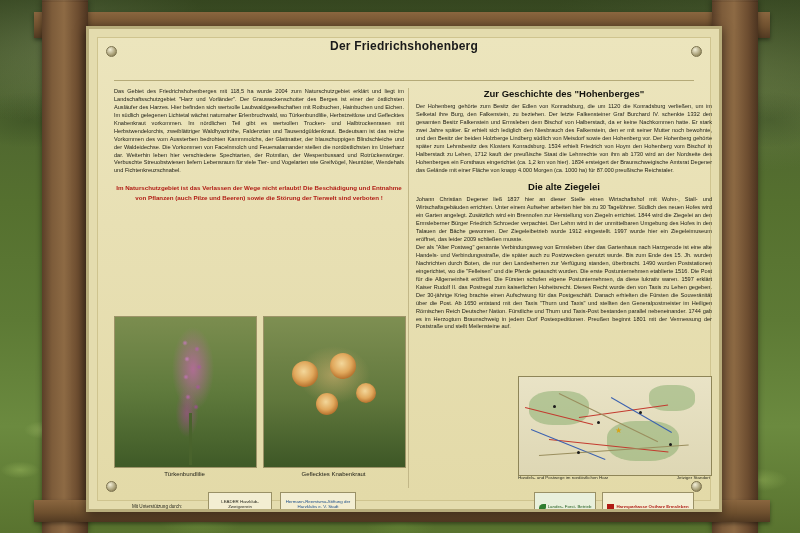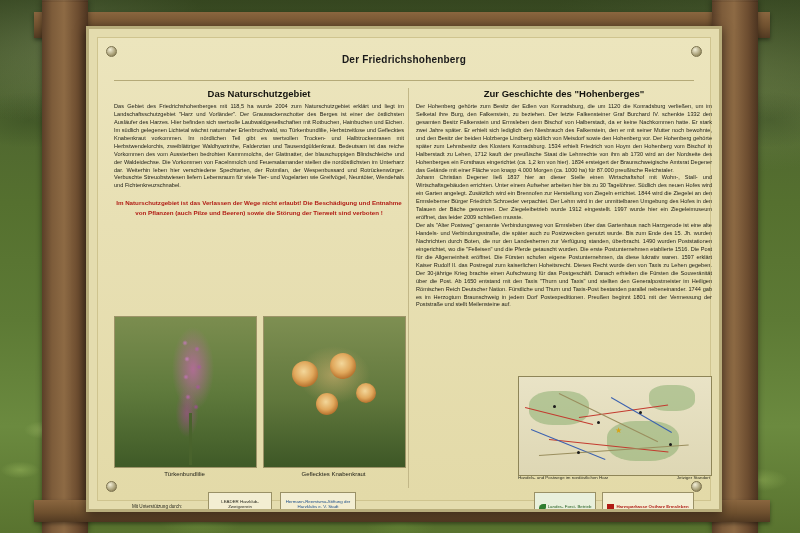--- a/index.html
+++ b/index.html
@@ -96,23 +96,23 @@
     background: radial-gradient(circle at 35% 30%, #f2eed6, #9d9368 70%, #6e6744);
     border: 1px solid #7d7450;
   }
   .screw.s1 { left: 8px; top: 8px; }
   .screw.s2 { right: 8px; top: 8px; }
   .screw.s3 { left: 8px; bottom: 8px; }
   .screw.s4 { right: 8px; bottom: 8px; }
 
   .board-title {
     position: absolute;
-    left: 0; right: 0; top: 16px;
-    text-align: center;
-    font-size: 10px;
+    left: 0; right: 0; top: 1px;
+    text-align: center;
+    font-size: 12px;
     font-weight: bold;
     color: #1a1a1a;
     letter-spacing: .2px;
   }
   .title-rule {
     position: absolute;
     left: 16px; right: 16px; top: 42px;
     height: 1px;
     background: #b5aa78;
   }
@@ -346,21 +346,20 @@
       <div class="screw s2"></div>
       <div class="screw s3"></div>
       <div class="screw s4"></div>
 
       <div class="board-title">Der Friedrichshohenberg</div>
       <div class="title-rule"></div>
 
       <div class="col-divider"></div>
 
       <div class="col col-left">
-        <div class="sec-head">Das Naturschutzgebiet</div>
         <p class="body-text">Das Gebiet des Friedrichshohenberges mit 118,5 ha wurde 2004 zum Naturschutzgebiet erklärt und liegt im Landschaftsschutzgebiet "Harz und Vorländer". Der Grauwackenschotter des Berges ist einer der östlichsten Ausläufer des Harzes. Hier befinden sich wertvolle Laubwaldgesellschaften mit Rotbuchen, Hainbuchen und Eichen. Im südlich gelegenen Lichtetal wächst naturnaher Erlenbruchwald, wo Türkenbundlilie, Herbstzeitlose und Geflecktes Knabenkraut vorkommen. Im nördlichen Teil gibt es wertvollen Trocken- und Halbtrockenrasen mit Herbstwendelorchis, zweiblättriger Waldhyazinthe, Faldenzian und Tausendgüldenkraut. Bedeutsam ist das reiche Vorkommen des vom Aussterben bedrohten Kammmolchs, der Glattnatter, der blauschuppigen Blindschleiche und der Waldeidechse. Die Vorkommen von Facelnmolch und Feuersalamander stellen die nordöstlichsten im Unterharz dar. Weiterhin leben hier verschiedene Spechtarten, der Rotmilan, der Wespenbussard und Rotrückenwürger. Verbuschte Streuobstwiesen liefern Lebensraum für viele Tier- und Vogelarten wie Greifvögel, Neuntöter, Wendehals und Fichtenkreuzschnabel.</p>
         <div class="warn">Im Naturschutzgebiet ist das Verlassen der Wege nicht erlaubt! Die Beschädigung und Entnahme von Pflanzen (auch Pilze und Beeren) sowie die Störung der Tierwelt sind verboten !</div>
       </div>
 
       <div class="photos">
         <div class="photo-box">
           <div class="photo ph-orchid">
             <div class="spike"></div>
             <div class="stem"></div>
           </div>
@@ -373,20 +372,21 @@
             <div class="bloom b3"></div>
             <div class="bloom b4"></div>
           </div>
           <div class="photo-caption">Geflecktes Knabenkraut</div>
         </div>
       </div>
 
       <div class="col col-right">
         <div class="sec-head">Zur Geschichte des "Hohenberges"</div>
         <p class="body-text">Der Hohenberg gehörte zum Besitz der Edlen von Konradsburg, die um 1120 die Konradsburg verließen, um im Selketal ihre Burg, den Falkenstein, zu beziehen. Der letzte Falkensteiner Graf Burchard IV. schenkte 1332 den gesamten Besitz Falkenstein und Ermsleben dem Bischof von Halberstadt, da er keine Nachkommen hatte. Er stark zwei Jahre später. Er erhielt sich lediglich den Niesbrauch des Falkenstein, den er mit seiner Mutter noch bewohnte, und den Besitz der beiden Holzberge Lindberg südlich von Meisdorf sowie den Hohenberg vor. Der Hohenberg gehörte später zum Lehnsbesitz des Klosters Konradsburg. 1534 erhielt Friedrich von Hoym den Hohenberg vom Bischof in Halberstadt zu Lehen, 1712 kauft der preußische Staat die Lehnrechte von ihm ab 1730 wird an der Nordseite des Hohenberges ein Forsthaus eingerichtet (ca. 1,2 km von hier). 1834 ersteigert der Braunschweigische Amtsrat Degener das Gelände mit einer Fläche von knapp 4.000 Morgen (ca. 1000 ha) für 87.000 preußische Reichstaler.</p>
+        <div class="sec-head sub">Die alte Ziegelei</div>
         <p class="body-text">Johann Christian Degener ließ 1837 hier an dieser Stelle einen Wirtschaftshof mit Wohn-, Stall- und Wirtschaftsgebäuden errichten. Unter einem Aufseher arbeiten hier bis zu 30 Tagelöhner. Südlich des neuen Hofes wird ein Garten angelegt. Zusätzlich wird ein Brennofen zur Herstellung von Ziegeln errichtet. 1844 wird die Ziegelei an den Ermsleberner Bürger Friedrich Schroeder verpachtet. Der Lehm wird in der unmittelbaren Umgebung des Hofes in den Talauen der Bäche gewonnen. Der Ziegeleibetrieb wurde 1912 eingestellt. 1997 wurde hier ein Ziegeleimuseum eröffnet, das leider 2009 schließen musste.</p>
         <p class="body-text">Der als "Alter Postweg" genannte Verbindungsweg von Ermsleben über das Gartenhaus nach Harzgerode ist eine alte Handels- und Verbindungsstraße, die später auch zu Postzwecken genutzt wurde. Bis zum Ende des 15. Jh. wurden Nachrichten durch Boten, die nur den Landesherren zur Verfügung standen, überbracht. 1490 wurden Poststationen eingerichtet, wo die "Felleisen" und die Pferde getauscht wurden. Die erste Postunternehmen etablierte 1516. Die Post für die Allgemeinheit eröffnet. Die Fürsten schufen eigene Postunternehmen, da diese lukrativ waren. 1597 erklärt Kaiser Rudolf II. das Postregal zum kaiserlichen Hoheitsrecht. Dieses Recht wurde den von Taxis zu Lehen gegeben. Der 30-jährige Krieg brachte einen Aufschwung für das Postgeschäft. Danach erhielten die Fürsten die Souveränität über die Post. Ab 1650 entstand mit den Taxis "Thurn und Taxis" und stellten den Generalpostmeister im Heiligen Römischen Reich Deutscher Nation. Fürstliche und Thurn und Taxis-Post bestanden parallel nebeneinander. 1744 gab es im Herzogtum Braunschweig in jedem Dorf Postexpeditionen. Preußen beginnt 1801 mit der Vermessung der Poststraße und stellt Meilensteine auf.</p>
       </div>
 
       <div class="map">
         <div class="green" style="left:10px;top:14px;width:60px;height:34px;"></div>
         <div class="green" style="left:88px;top:44px;width:72px;height:40px;"></div>
         <div class="green" style="left:130px;top:8px;width:46px;height:26px;"></div>
         <div class="road" style="left:6px;top:30px;width:70px;transform:rotate(14deg);"></div>
         <div class="road" style="left:60px;top:40px;width:90px;transform:rotate(-8deg);"></div>

